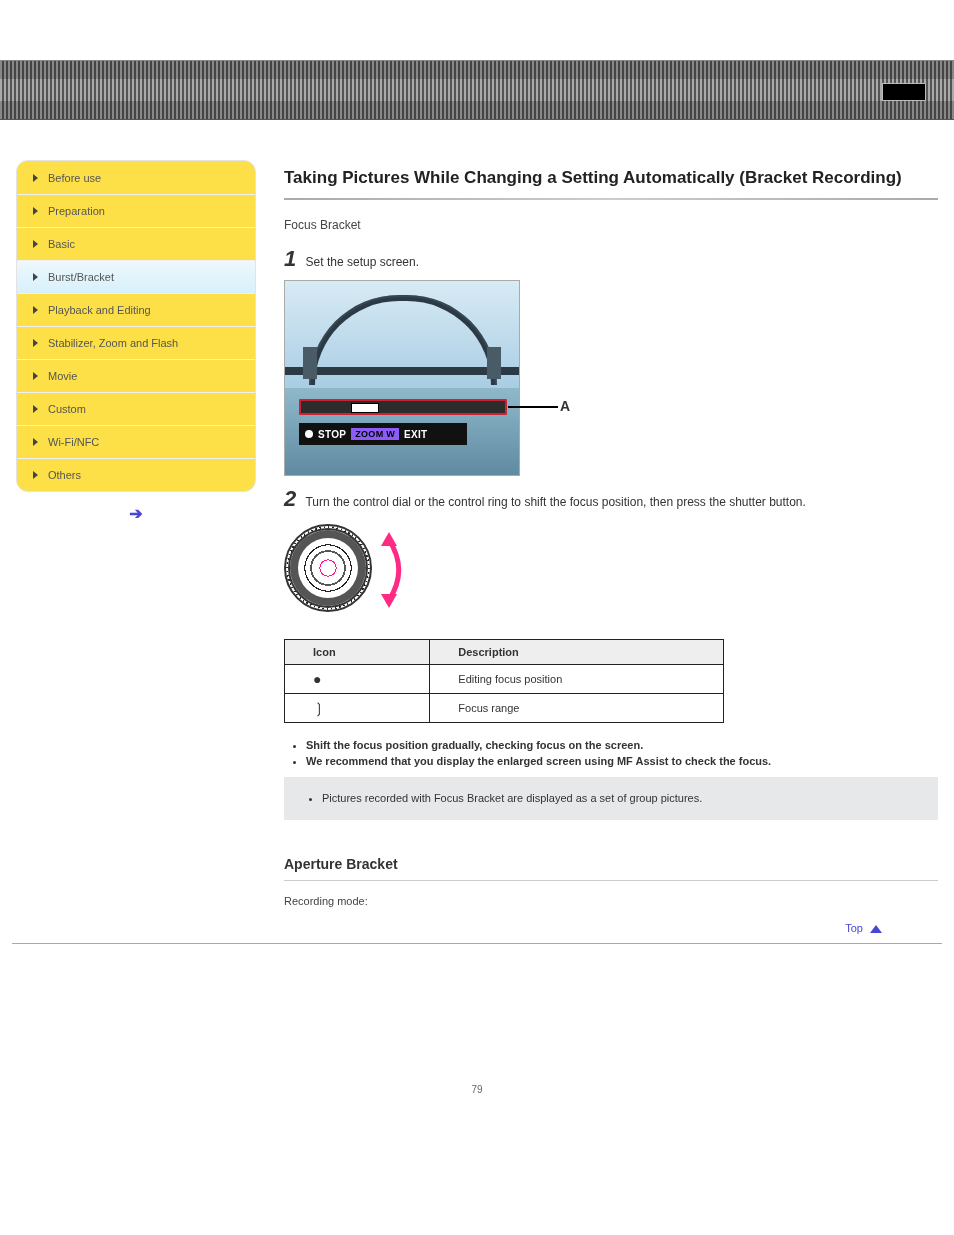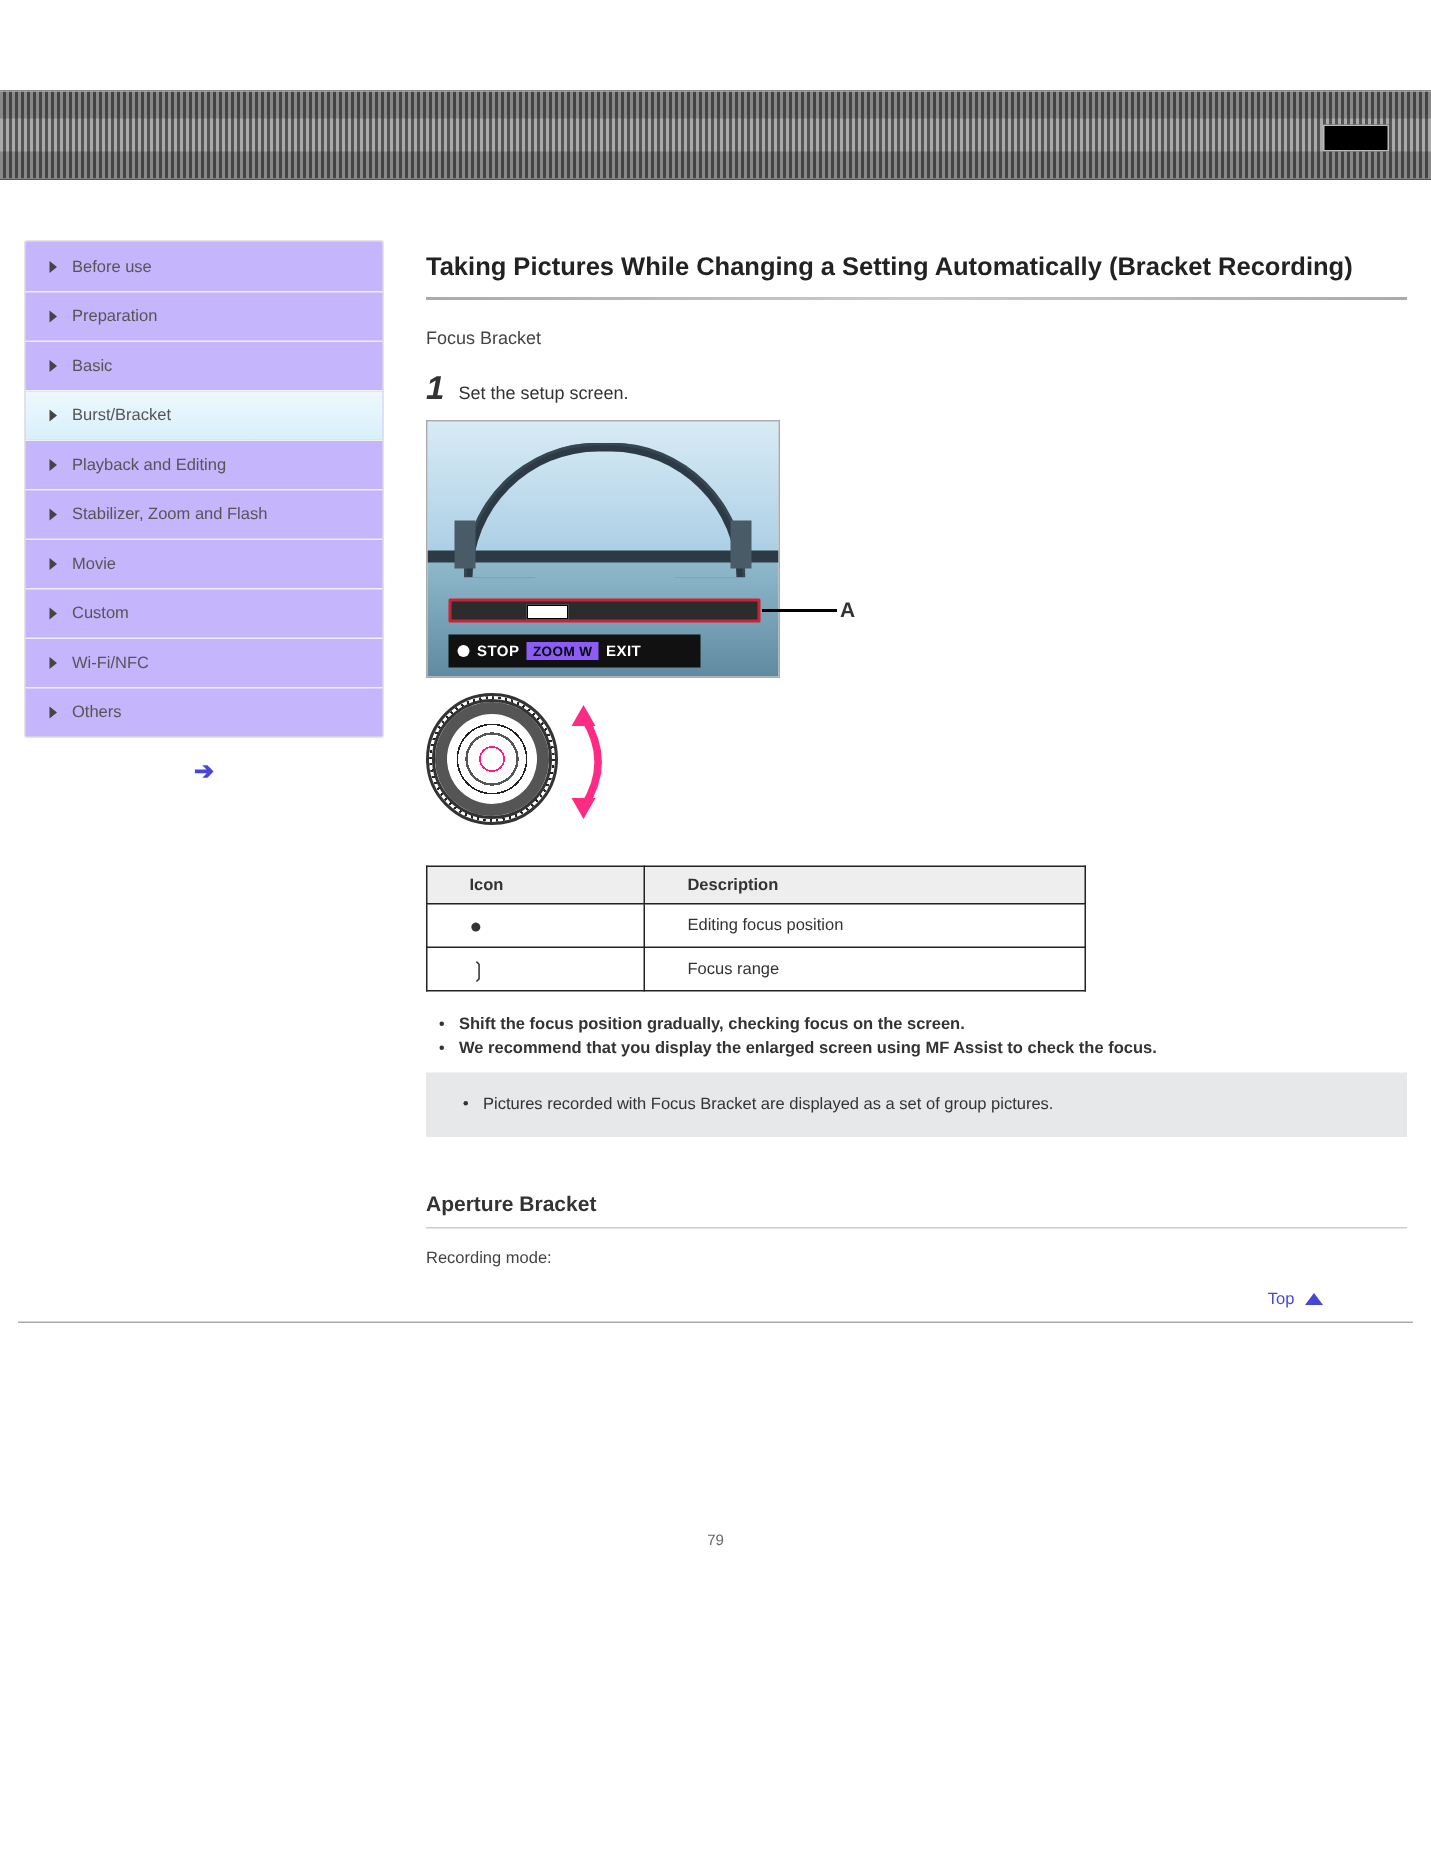--- a/index.html
+++ b/index.html
@@ -21,21 +21,21 @@
   .page-badge {
     position: absolute; right: 28px; top: 22px;
     width: 44px; height: 18px;
     background: #000; border: 1px solid #bbb;
   }
 
   .layout { display: flex; align-items: flex-start; margin-top: 40px; padding: 0 16px; }
 
   
   .sidebar { width: 240px; flex: 0 0 240px; }
-  .sidebar-box { background: #c4b5fd; border: 1px solid #e3e3e6; border-radius: 2px; }
+  .sidebar-box { background: #fde047; border: 1px solid #e3e3e6; border-radius: 12px; }
   .sidebar-item {
     display: flex; align-items: center;
     height: 33px;
     padding-left: 16px;
     border-top: 1px solid #eef0f2;
     font-size: 11px;
     color: #555;
   }
   .sidebar-item:first-child { border-top: none; }
   .sidebar-item.active {
@@ -58,21 +58,21 @@
   .h-sec { font-size: 17px; font-weight: bold; color: #222; margin-top: 8px; }
   .h-sep { height: 2px; background: linear-gradient(90deg, #aaa, #ccc, #aaa); margin: 10px 0 18px 0; }
   .subheading { font-size: 12px; color: #444; margin-bottom: 14px; }
 
   .step1 { margin-bottom: 8px; }
   .step-num { font-weight: bold; font-size: 22px; font-style: italic; margin-right: 6px; }
 
   
   .photo-wrap { position: relative; width: 300px; margin-bottom: 10px; }
   .photo {
-    width: 236px; height: 172px;
+    width: 236px; height: 196px;
     background: linear-gradient(#d8ebf5 0%, #a9cde4 55%, #8fb9cb 55%, #5f8aa1 100%);
     position: relative; overflow: hidden; border: 1px solid #aaa;
   }
   .bridge-deck { position: absolute; left: 0; right: 0; top: 86px; height: 8px; background: #2b3a44; }
   .bridge-arch { position: absolute; left: 24px; top: 14px; width: 188px; height: 90px;
     border: 6px solid #2b3a44; border-bottom: none; border-radius: 94px 94px 0 0; }
   .bridge-truss { position: absolute; left: 24px; top: 14px; width: 188px; height: 90px;
     border: 2px solid #445560; border-bottom: none; border-radius: 94px 94px 0 0; opacity: .5; }
   .pylon-l, .pylon-r { position: absolute; top: 66px; width: 14px; height: 32px; background: #495b66; }
   .pylon-l { left: 18px; } .pylon-r { right: 18px; }
@@ -226,20 +226,24 @@
           <span>STOP</span>
           <span class="zoom-pill">ZOOM W</span>
           <span>EXIT</span>
         </div>
       </div>
       <div class="leader"></div>
       <div class="leader-label">A</div>
     </div>
 
 
+    <div class="step2">
+      <span class="step-num">2</span>
+      <span>Turn the control dial or the control ring to shift the focus position, then press the shutter button.</span>
+    </div>
 
     <div class="dial-wrap">
       <div class="dial">
         <div class="dial-ticks"></div>
       </div>
       <div class="dial-arrow">
         <svg width="30" height="80" viewBox="0 0 30 80">
           <path d="M15 10 C28 30 28 50 15 70"></path>
           <polygon points="15,2 7,16 23,16"></polygon>
           <polygon points="15,78 7,64 23,64"></polygon>

